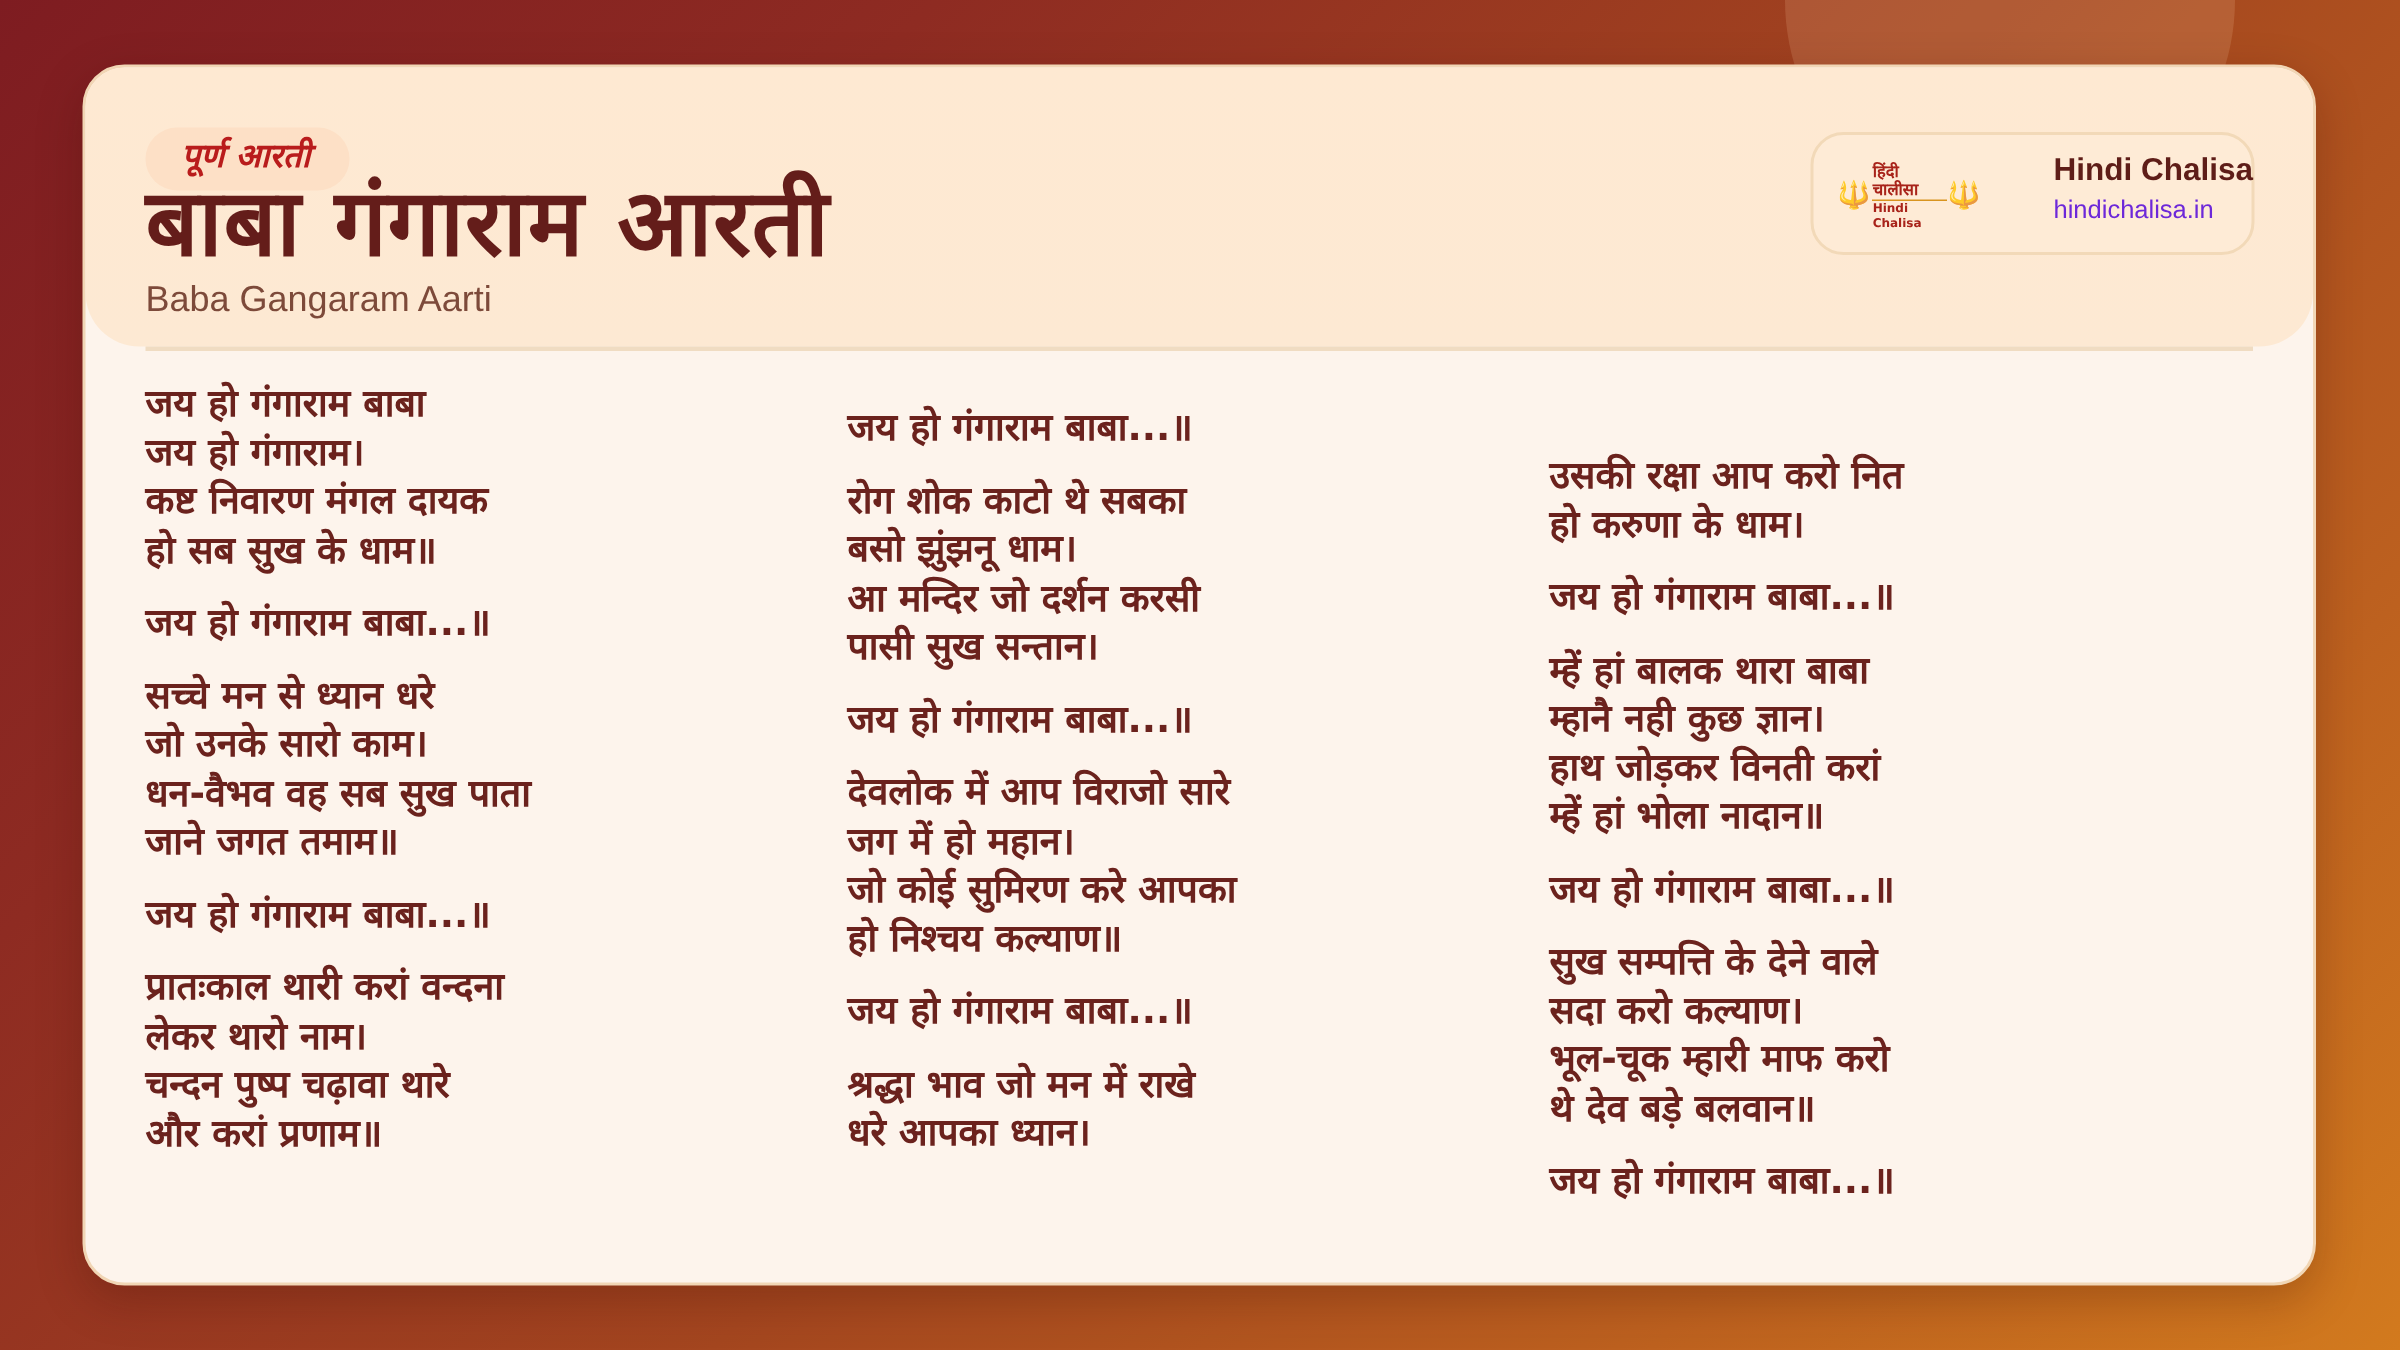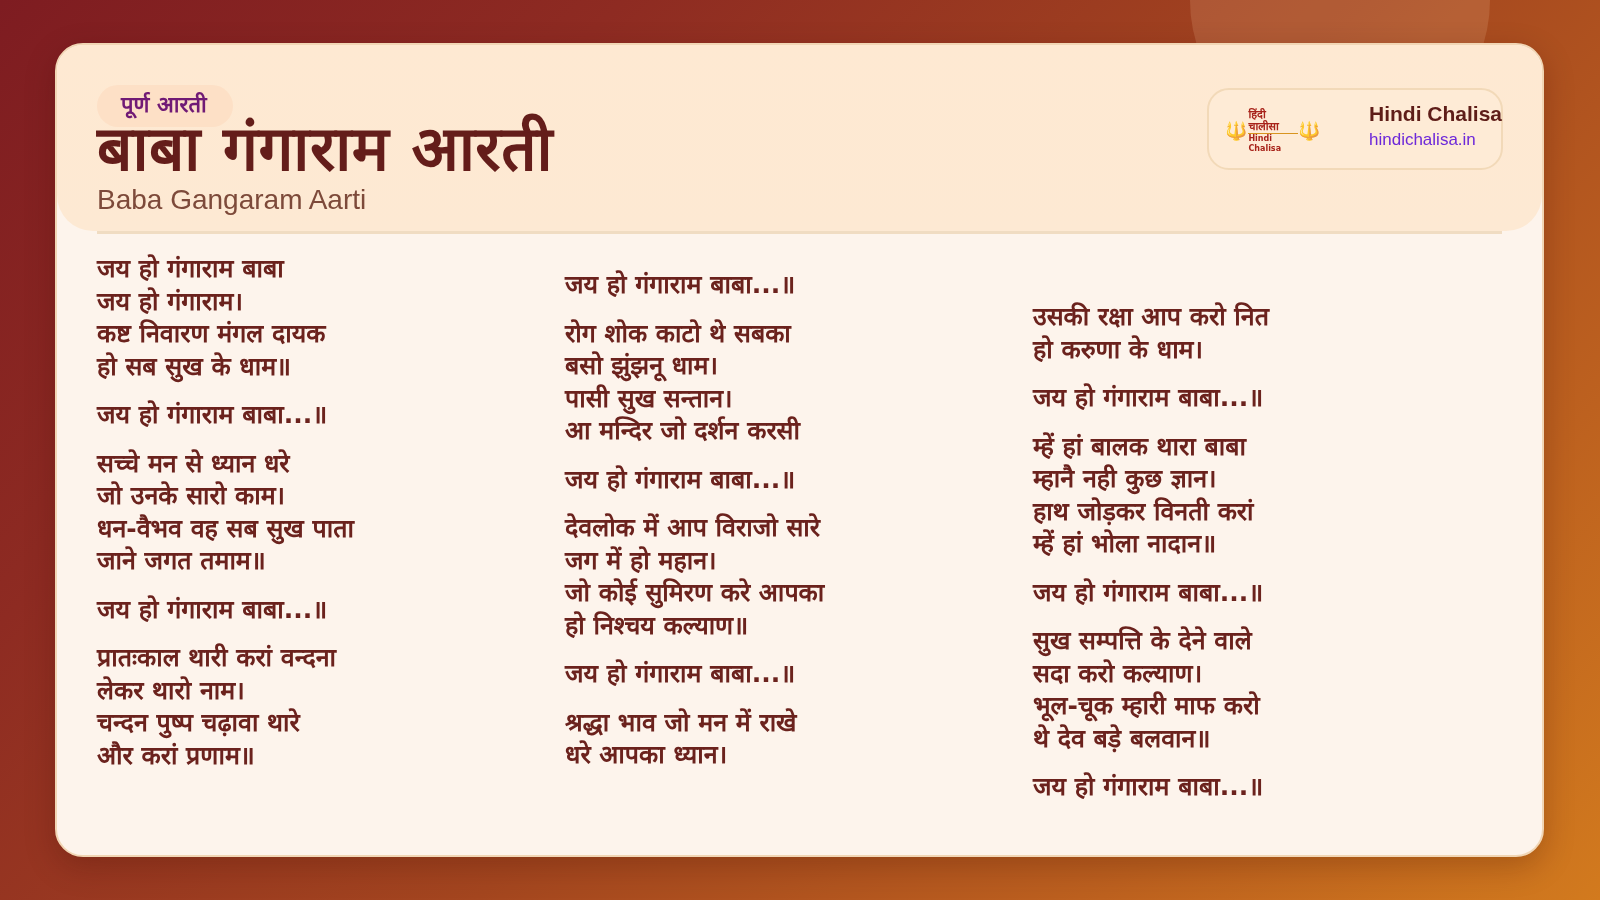--- a/index.html
+++ b/index.html
@@ -34,39 +34,40 @@
       border-bottom-left-radius: 36px;
       border-bottom-right-radius: 36px;
     }
     .badge {
       position: absolute;
       left: 40px; top: 40px;
       padding: 4px 26px 6px 24px;
       height: 42px;
       border-radius: 22px;
       background: #fde0c6;
-      color: #701a75;
+      color: #b91c1c;
       font-size: 22px;
       font-weight: bold;
       line-height: 32px;
+      font-style: italic;
     }
     .title {
       position: absolute;
       left: 40px; top: 64px;
       font-size: 62px;
       font-weight: bold;
       color: #641d1a;
       line-height: 80px;
       letter-spacing: 0.5px;
     }
     .subtitle {
       position: absolute;
       left: 40px; top: 140px;
       font-family: "Liberation Sans", "DejaVu Sans", sans-serif;
-      font-size: 28px;
+      font-size: 24px;
       color: #7d4a3a;
       line-height: 30px;
     }
     .brand-box {
       position: absolute;
       left: 1150px; top: 43px;
       width: 296px; height: 82px;
       border: 2px solid #f2d9b8;
       border-radius: 22px;
       background: #feebd6;
@@ -190,22 +191,22 @@
       </div>
     </div>
 
     <div class="col col-2">
       <div class="stanza">
         <div class="line">जय हो गंगाराम बाबा...॥</div>
       </div>
       <div class="stanza">
         <div class="line">रोग शोक काटो थे सबका</div>
         <div class="line">बसो झुंझनू धाम।</div>
+        <div class="line">आ मन्दिर जो दर्शन करसी</div>
         <div class="line">पासी सुख सन्तान।</div>
-        <div class="line">आ मन्दिर जो दर्शन करसी</div>
       </div>
       <div class="stanza">
         <div class="line">जय हो गंगाराम बाबा...॥</div>
       </div>
       <div class="stanza">
         <div class="line">देवलोक में आप विराजो सारे</div>
         <div class="line">जग में हो महान।</div>
         <div class="line">जो कोई सुमिरण करे आपका</div>
         <div class="line">हो निश्चय कल्याण॥</div>
       </div>

